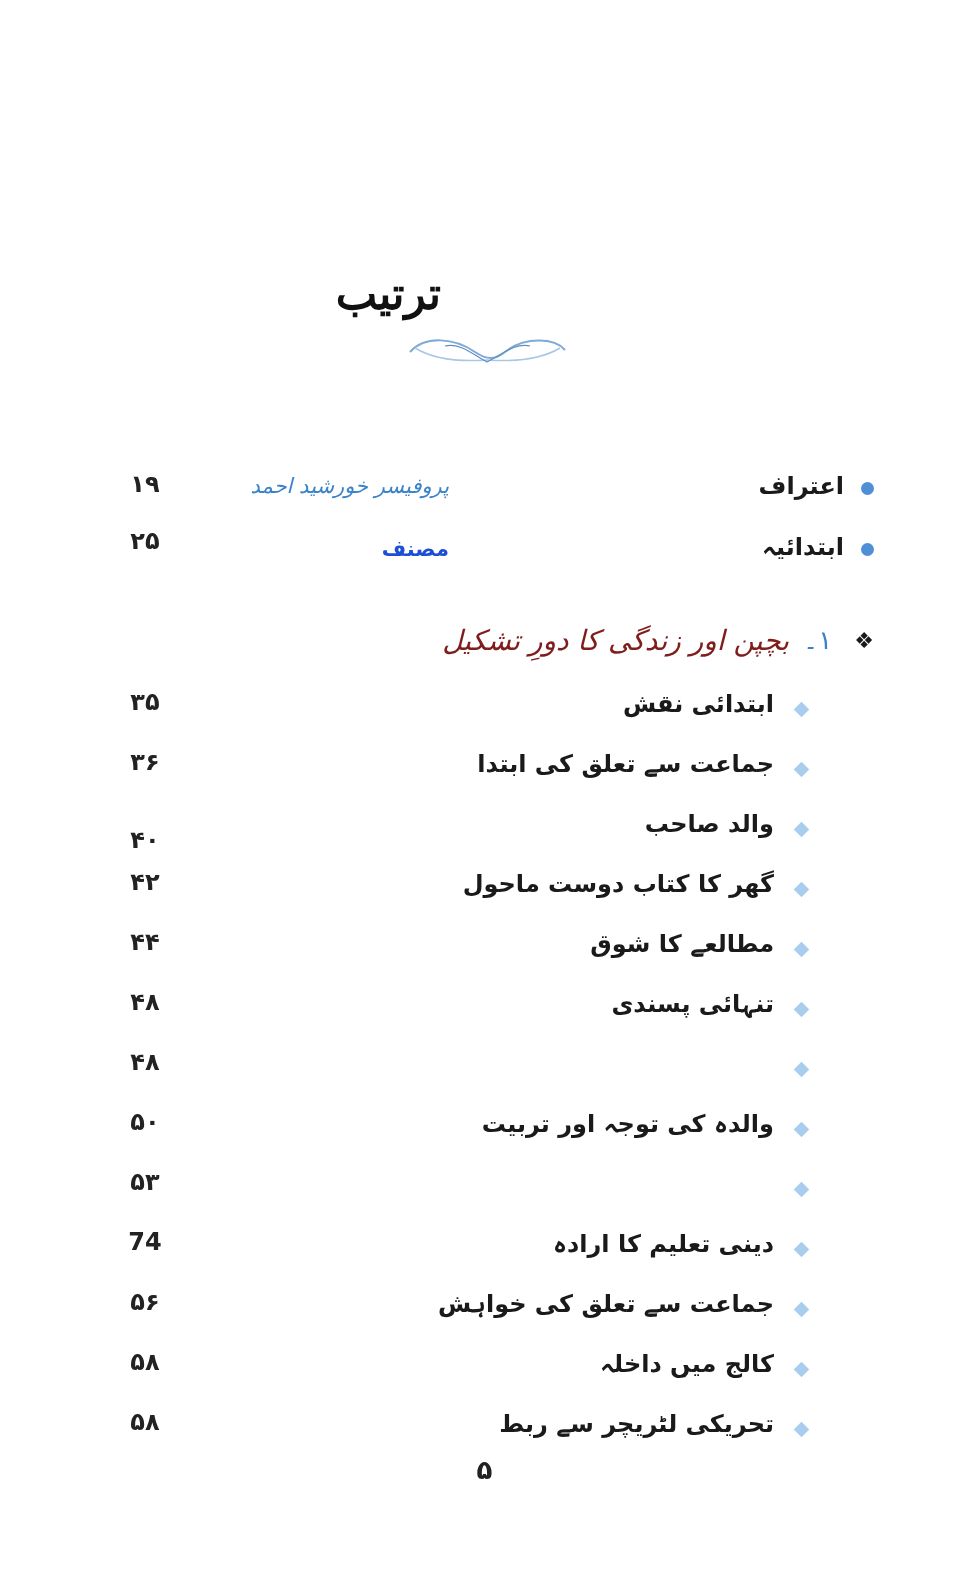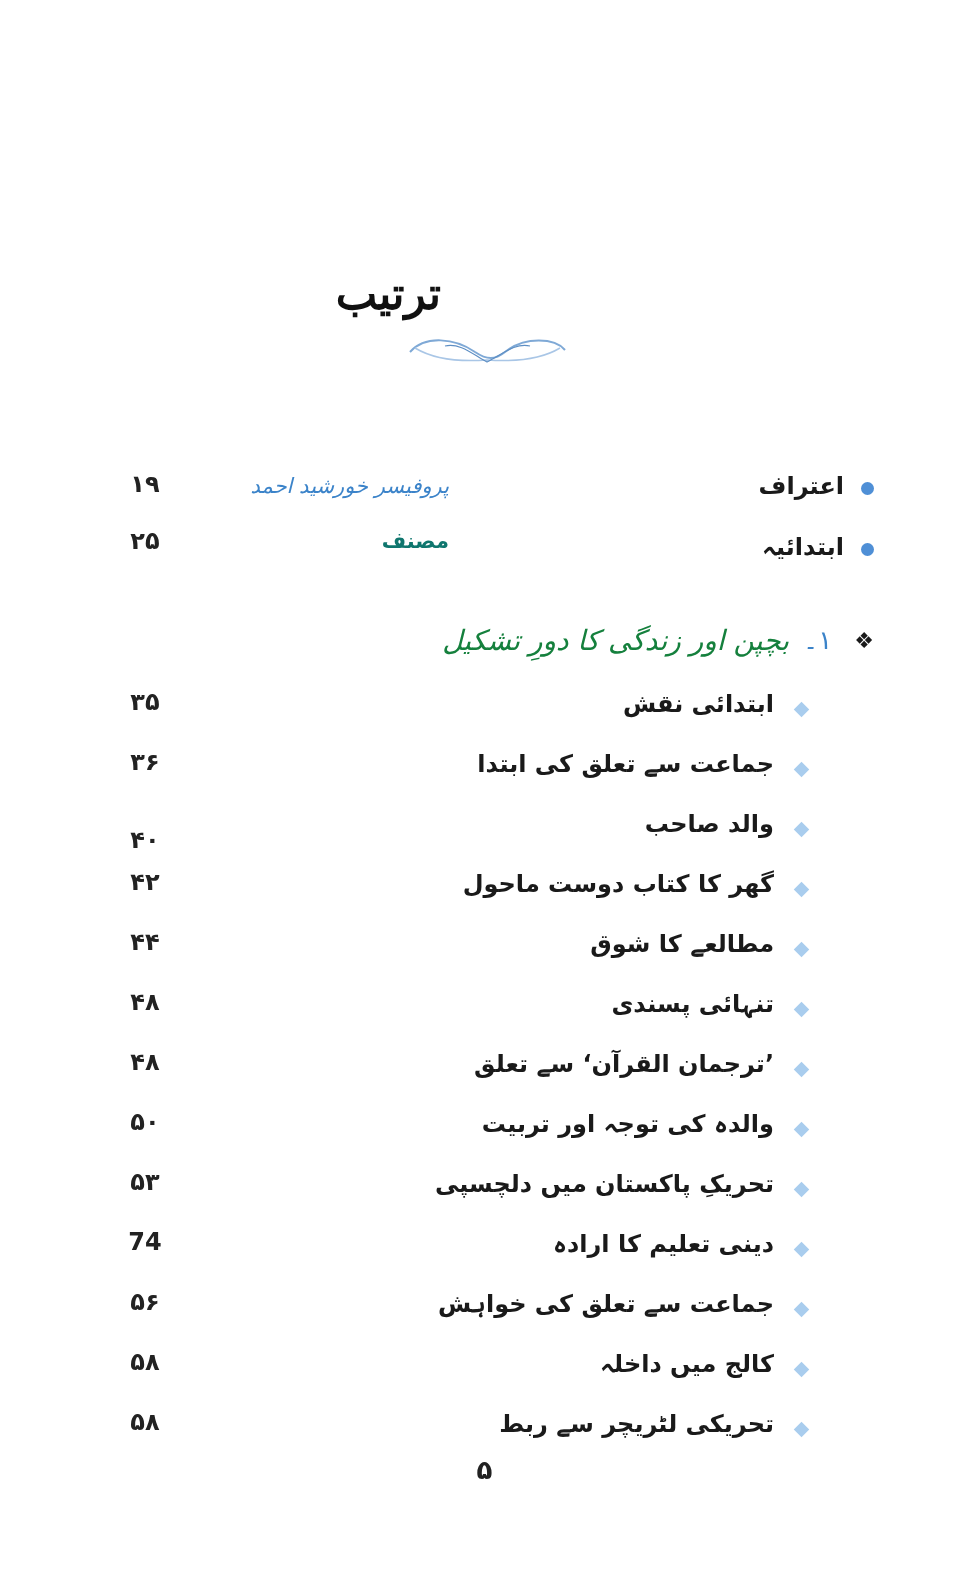--- a/index.html
+++ b/index.html
@@ -24,21 +24,21 @@
   }
   .front-author {
     position:absolute; right:520px; font-size:21px; font-style:italic; direction:rtl;text-align:center;
   }
   .dot { position:absolute; right:95px; width:13px; height:13px; border-radius:50%; background:#4f8fd6; }
   .section-head {
     position:absolute; top:615px; right:95px; height:50px; display:flex; align-items:center; direction:rtl;
   }
   .sec-icon { font-size:22px; color:#1a1a1a; margin-left:22px; }
   .sec-num { font-size:26px; color:#3b83c9; margin-left:14px; }
-  .sec-title { font-size:28px; color:#15803d; font-style:italic; }
+  .sec-title { font-size:28px; color:#7f1d1d; font-style:italic; }
   .diamond {
     position:absolute; right:162px; width:11px; height:11px; background:#a9cdee;
     transform:rotate(45deg);
   }
   .item-label {
     position:absolute; right:195px; font-size:24px; font-weight:bold; direction:rtl; color:#1a1a1a;
     white-space:nowrap;
   }
   .folio {
     position:absolute; top:1455px; left:0; width:969px; text-align:center;
@@ -58,21 +58,21 @@
 
 <div class="row" style="top:468px;">
   <span class="dot" style="top:14px;"></span>
   <span class="front-label" style="top:4px;">اعتراف</span>
   <span class="front-author" style="top:6px; color:#3b83c9;">پروفیسر خورشید احمد</span>
   <span class="pnum" style="top:2px;">۱۹</span>
 </div>
 <div class="row" style="top:527px;">
   <span class="dot" style="top:16px;"></span>
   <span class="front-label" style="top:6px;">ابتدائیہ</span>
-  <span class="front-author" style="top:2px; color:#0f766e; font-style:normal; font-weight:bold;margin-left:44px;">مصنف</span>
+  <span class="front-author" style="top:10px; color:#1d4ed8; font-style:normal; font-weight:bold;margin-left:44px;">مصنف</span>
   <span class="pnum" style="top:0px;">۲۵</span>
 </div>
 
 <div class="section-head">
   <span class="sec-icon">❖</span>
   <span class="sec-num">۱۔</span>
   <span class="sec-title">بچپن اور زندگی کا دورِ تشکیل</span>
 </div>
 
 <div class="row" style="top:688px;">
@@ -100,31 +100,29 @@
   <span class="item-label" style="top:2px;">مطالعے کا شوق</span>
   <span class="pnum" style="top:0;">۴۴</span>
 </div>
 <div class="row" style="top:988px;">
   <span class="diamond" style="top:16px;"></span>
   <span class="item-label" style="top:2px;">تنہائی پسندی</span>
   <span class="pnum" style="top:0;">۴۸</span>
 </div>
 <div class="row" style="top:1048px;">
   <span class="diamond" style="top:16px;"></span>
-  <span class="item-label" style="top:2px;">’ترجمان القرآن‘ سے تعلق</span>
   <span class="pnum" style="top:0;">۴۸</span>
 </div>
 <div class="row" style="top:1108px;">
   <span class="diamond" style="top:16px;"></span>
   <span class="item-label" style="top:2px;">والدہ کی توجہ اور تربیت</span>
   <span class="pnum" style="top:0;">۵۰</span>
 </div>
 <div class="row" style="top:1168px;">
   <span class="diamond" style="top:16px;"></span>
-  <span class="item-label" style="top:2px;">تحریکِ پاکستان میں دلچسپی</span>
   <span class="pnum" style="top:0;">۵۳</span>
 </div>
 <div class="row" style="top:1228px;">
   <span class="diamond" style="top:16px;"></span>
   <span class="item-label" style="top:2px;">دینی تعلیم کا ارادہ</span>
   <span class="pnum" style="top:0;">74</span>
 </div>
 <div class="row" style="top:1288px;">
   <span class="diamond" style="top:16px;"></span>
   <span class="item-label" style="top:2px;">جماعت سے تعلق کی خواہش</span>

